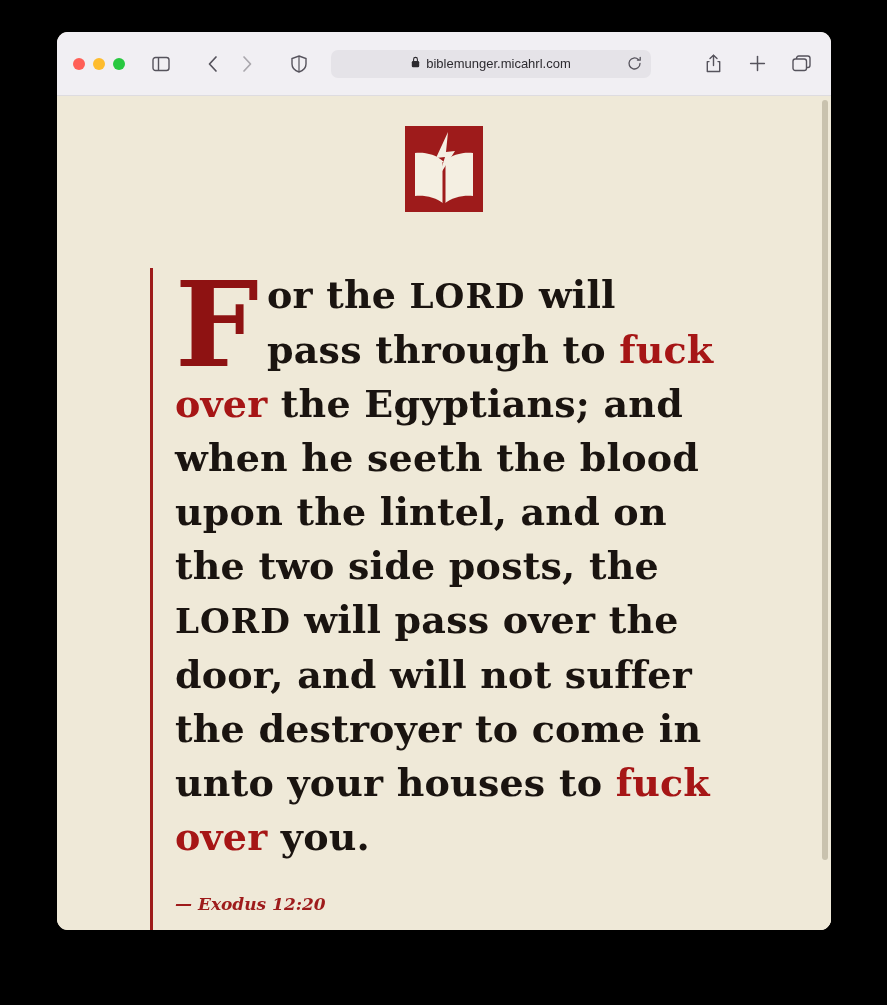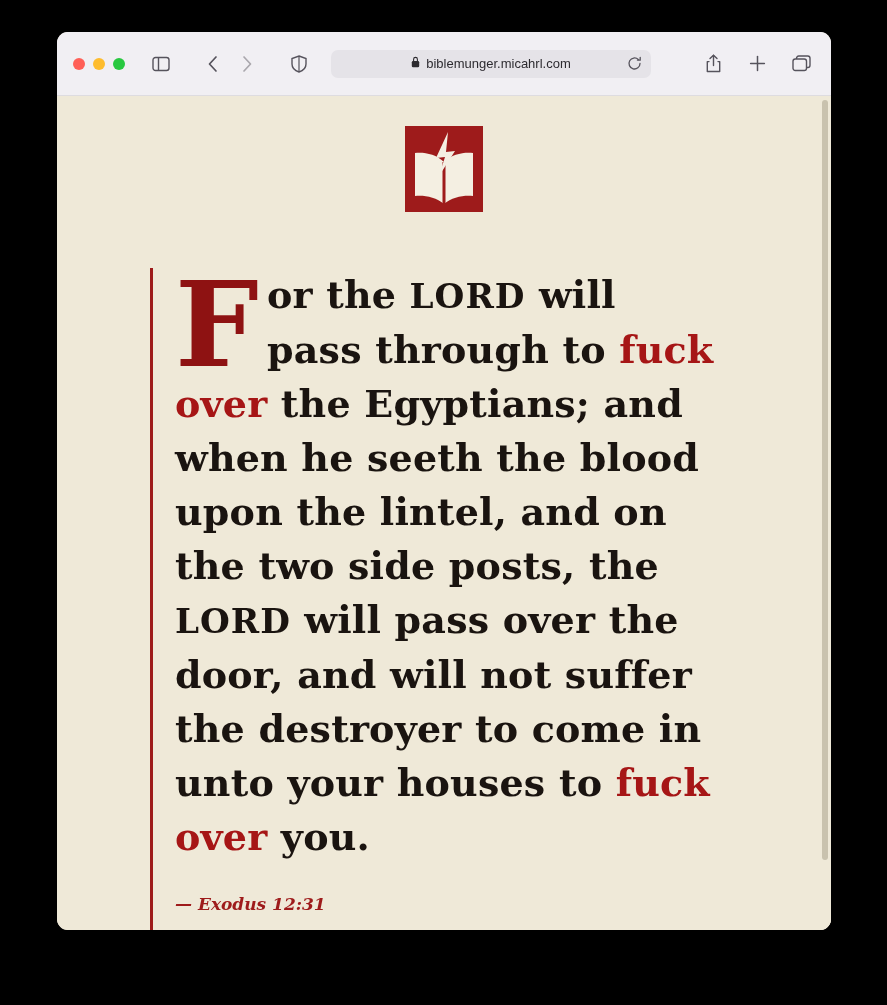--- a/index.html
+++ b/index.html
@@ -303,21 +303,21 @@
               <path d="M39 36 L39 78" stroke="#9e1b1b" stroke-width="3"></path>
               <path d="M43 6 L31 32 L40 31 L34 50 L50 25 L41 26 Z" fill="#f4efe2"></path>
             </svg>
           </div>
         </div>
 
         <div class="verse-block">
           <p class="verse-text">
             <span class="dropcap">F</span><span>or the </span><span class="smallcaps">LORD</span><span> will pass through to </span><span class="munged">fuck over</span><span> the Egyptians; and when he seeth the blood upon the lintel, and on the two side posts, the </span><span class="smallcaps">LORD</span><span> will pass over the door, and will not suffer the destroyer to come in unto your houses to </span><span class="munged">fuck over</span><span> you.</span>
           </p>
-          <div class="attribution">— Exodus 12:31</div>
+          <div class="attribution">— Exodus 12:20</div>
         </div>
 
       </div>
 
       <div class="scrollbar-track">
         <div class="scrollbar-thumb"></div>
       </div>
     </div>
 
   </div>

